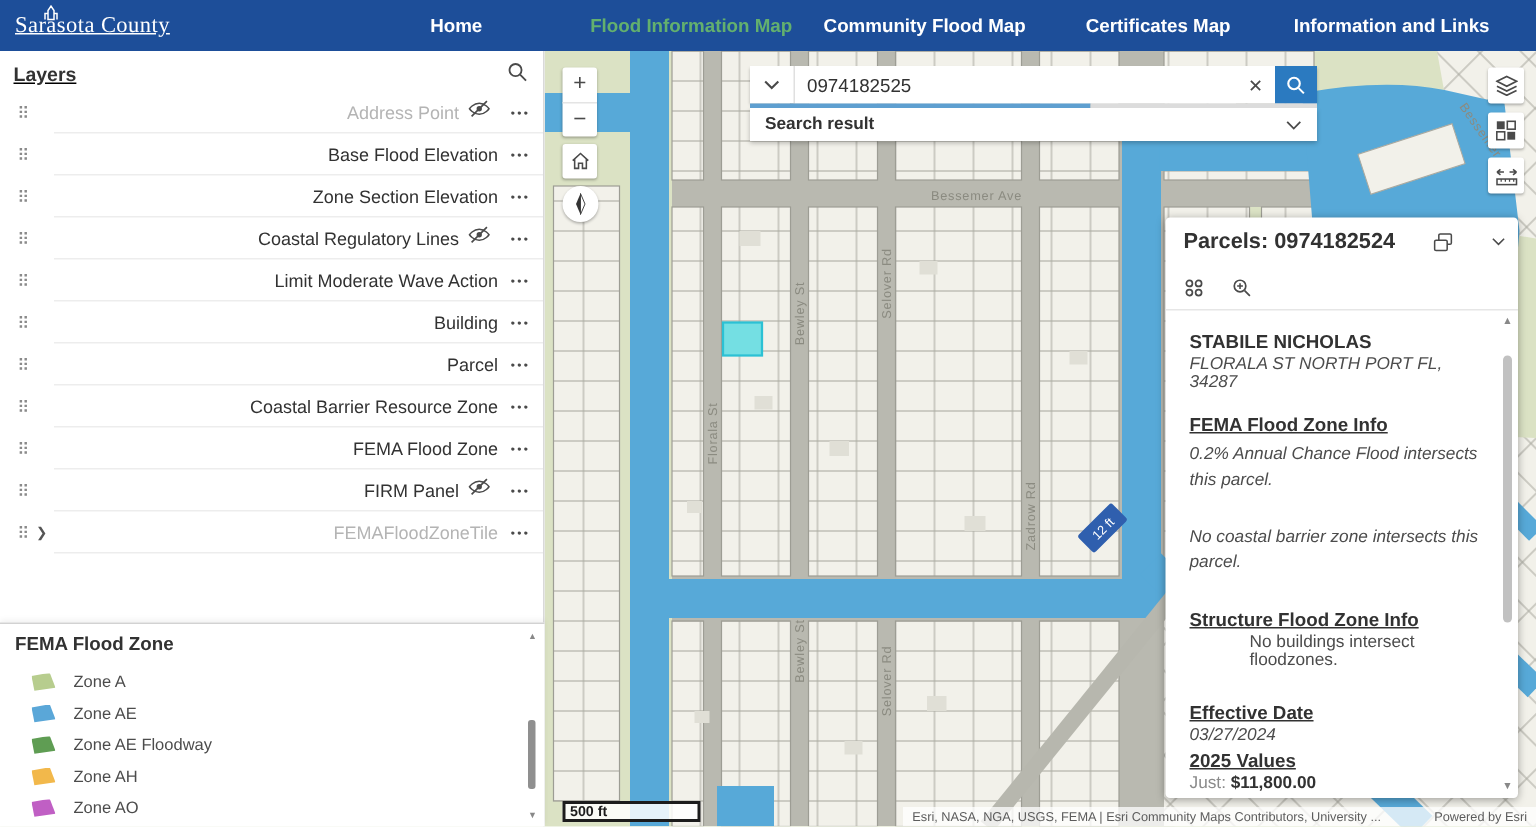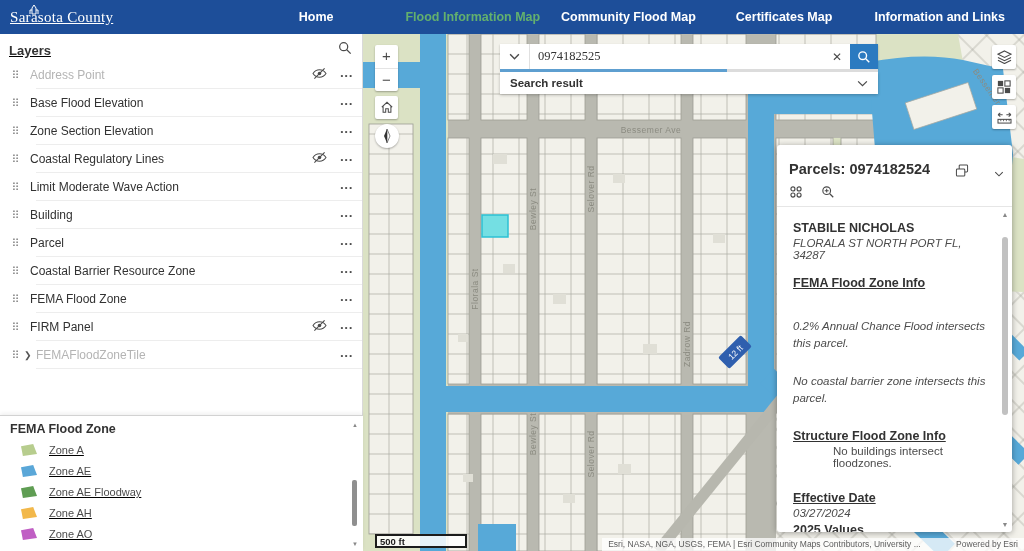--- a/index.html
+++ b/index.html
@@ -3,41 +3,41 @@
 <meta charset="utf-8">
 <style>
   * { margin:0; padding:0; box-sizing:border-box; }
   html,body { width:1024px; height:551px; overflow:hidden; font-family:"Liberation Sans", sans-serif; background:#fff; }
   .stage { position:relative; width:1024px; height:551px; overflow:hidden; }
 
   
   .navbar { position:absolute; top:0; left:0; width:1024px; height:34px; background:#1d4e99; z-index:30; }
   .brand { position:absolute; left:10px; top:9px; color:#fff; font-family:"Liberation Serif", serif; font-size:15px; text-decoration:underline; letter-spacing:.3px; }
   .brand-icon { position:absolute; left:28px; top:1px; }
-  .nav-item { position:absolute; top:0; height:20px; line-height:34px; transform:translateX(-50%); color:#fff; font-size:12.5px; font-weight:600; white-space:nowrap; cursor:pointer;margin-left:12px; }
+  .nav-item { position:absolute; top:0; height:20px; line-height:34px; transform:translateX(-50%); color:#fff; font-size:12.5px; font-weight:600; white-space:nowrap; cursor:pointer; }
   .nav-item.active { color:#63b06e; }
 
   
   .left-col { position:absolute; top:34px; left:0; width:363px; height:517px; background:#fff; border-right:1px solid #d9d9d9; z-index:20; }
   .layers-head { position:relative; height:27px; padding:7px 10px 0 9px;text-decoration:underline; }
   .layers-title { font-size:13px; font-weight:bold; color:#323232; }
   .layers-search { position:absolute; right:10px; top:7px; cursor:pointer; }
   .lrow { position:relative; height:28px; display:flex; align-items:center; }
   .lrow .sep { position:absolute; left:36px; right:0; bottom:0; height:1px; background:#ededed; }
   .handle { width:30px; text-align:center; color:#8a8a8a; font-size:11px; letter-spacing:-1px; cursor:grab; }
   .lchev { width:12px; font-size:9px; color:#555; margin-left:-6px; cursor:pointer; }
-  .llabel { font-size:12px; color:#323232; flex:1; }
+  .llabel { font-size:12px; color:#323232; flex:1;text-align:right; }
   .lrow.disabled .llabel { color:#b4b4b4; }
   .leye { width:26px; text-align:center; cursor:pointer; }
   .ldots { width:30px; text-align:center; color:#4a4a4a; font-size:8px; letter-spacing:1.5px; cursor:pointer; }
 
   
   .legend { position:absolute; left:0; top:381px; width:363px; height:136px; border-top:1px solid #d2d2d2; background:#fff; padding:6px 0 0 10px; box-shadow:0 -2px 4px rgba(0,0,0,.06); }
   .legend-title { font-size:12.5px; font-weight:bold; color:#323232; margin-bottom:8px; }
-  .leg-item { display:flex; align-items:flex-start; height:21px; margin-left:11px;text-decoration:underline; }
+  .leg-item { display:flex; align-items:center; height:21px; margin-left:11px; }
   .swatch { width:16px; height:12px; margin-right:12px; clip-path:polygon(0 18%, 76% 0, 100% 84%, 12% 100%); }
   .leg-label { font-size:11px; color:#4c4c4c; }
   .leg-scroll { position:absolute; right:4px; top:6px; bottom:4px; width:8px; }
   .leg-scroll .thumb { position:absolute; top:58px; left:1px; width:5px; height:46px; background:#8f8f8f; border-radius:2px; }
   .leg-scroll .arr { position:absolute; left:0; width:8px; font-size:6px; color:#888; text-align:center; }
 
   
   .map { position:absolute; left:363px; top:34px; width:661px; height:517px; background:#dbe2c4; overflow:hidden; cursor:grab; }
   .map svg text { font-family:"Liberation Sans", sans-serif; }
 
@@ -50,46 +50,46 @@
   .circbtn { width:24px; height:24px; margin-top:5px; background:#fff; box-shadow:0 1px 2px rgba(0,0,0,.3); border-radius:50%; display:flex; align-items:center; justify-content:center; cursor:pointer; }
 
   
   .mapwidgets { position:absolute; left:629px; top:11px; z-index:5; }
   .mapwidgets .sqbtn { margin-top:0; margin-bottom:6px; width:24px; height:24px; }
 
   
   .searchwrap { position:absolute; left:137px; top:10px; width:378px; z-index:6; }
   .searchbar { display:flex; height:25px; background:#fff; box-shadow:0 1px 2px rgba(0,0,0,.25); }
   .src-chev { width:30px; border-right:1px solid #e0e0e0; display:flex; align-items:center; justify-content:center; cursor:pointer; }
-  .src-input { flex:1; border:none; outline:none; font-size:12.5px; color:#323232; padding:0 8px; font-family:Liberation Serif, serif; }
+  .src-input { flex:1; border:none; outline:none; font-size:12.5px; color:#323232; padding:0 8px; font-family:Liberation Sans, sans-serif; }
   .src-clear { width:26px; display:flex; align-items:center; justify-content:center; color:#4a4a4a; font-size:12px; cursor:pointer; }
   .src-btn { width:28px; background:#2b7ac0; display:flex; align-items:center; justify-content:center; cursor:pointer; }
   .src-underline { height:3px; display:flex; }
   .src-underline .b { width:60%; background:#5e9fd0; }
   .src-underline .g { flex:1; background:#dcdcdc; }
   .result-bar { height:22px; background:#fff; box-shadow:0 1px 3px rgba(0,0,0,.25); display:flex; align-items:center; padding:0 10px; cursor:pointer;gap:34px; }
   .result-label { flex:1; font-size:11.5px; font-weight:bold; color:#323232; }
 
   
   .scalebar { position:absolute; left:12px; bottom:3px; width:92px; height:14px; border:2px solid #1c1c1c; background:rgba(255,255,255,.85); font-size:9.5px; font-weight:bold; color:#1c1c1c; line-height:11px; padding-left:3px; z-index:4; }
   .attrib { position:absolute; right:0; bottom:0; height:13px; background:rgba(255,255,255,.75); font-size:8.5px; color:#5c5c5c; line-height:13px; padding:0 6px; white-space:nowrap; z-index:3; }
   .attrib .pw { margin-left:33px; }
 
   
   .panel { position:absolute; left:414px; top:111px; width:235px; height:387px; background:#fff; border-radius:3px; box-shadow:0 1px 6px rgba(0,0,0,.35); z-index:10; overflow:hidden; }
-  .p-head { height:32px; display:flex; align-items:flex-end; padding:0 28px 0 12px;gap:13px; }
+  .p-head { height:32px; display:flex; align-items:center; padding:0 28px 0 12px;gap:13px; }
   .p-title { flex:1; font-size:14.5px; font-weight:bold; color:#323232; white-space:nowrap; }
   .p-hicon { margin-left:12px; color:#4a4a4a; cursor:pointer; display:flex; align-items:center; }
   .p-tools { height:30px; display:flex; align-items:center; padding-left:12px; border-bottom:1px solid #e6e6e6; }
   .p-tools .ticon { margin-right:18px; cursor:pointer; display:flex; }
   .p-body { position:relative; height:325px; padding:14px 24px 0 16px; overflow:hidden; }
   .owner { font-size:12.5px; font-weight:bold; color:#323232; }
   .addr { font-size:11.5px; font-style:italic; color:#4c4c4c; margin-top:2px; }
   .sect { font-size:12.5px; font-weight:bold; text-decoration:underline; color:#323232; margin-top:15px; }
-  .itxt { font-size:11.5px; font-style:italic; color:#4c4c4c; margin-top:28px; line-height:1.45; }
+  .itxt { font-size:11.5px; font-style:italic; color:#4c4c4c; margin-top:5px; line-height:1.45; }
   .ptxt { font-size:11.5px; color:#4c4c4c; margin-top:2px;margin-left:40px; }
   .vrow { font-size:11.5px; margin-top:2px; }
   .vlabel { color:#8a8a8a; }
   .vval { font-weight:bold; color:#323232; }
   .p-scroll { position:absolute; right:2px; top:4px; bottom:4px; width:10px; }
   .p-scroll .thumb { position:absolute; top:26px; left:2px; width:6px; height:178px; background:#c1c1c1; border-radius:3px; }
   .p-scroll .arr { position:absolute; left:0; width:10px; text-align:center; font-size:7px; color:#888; }
   .mt22 { margin-top:22px; }
 </style>
 </head>

